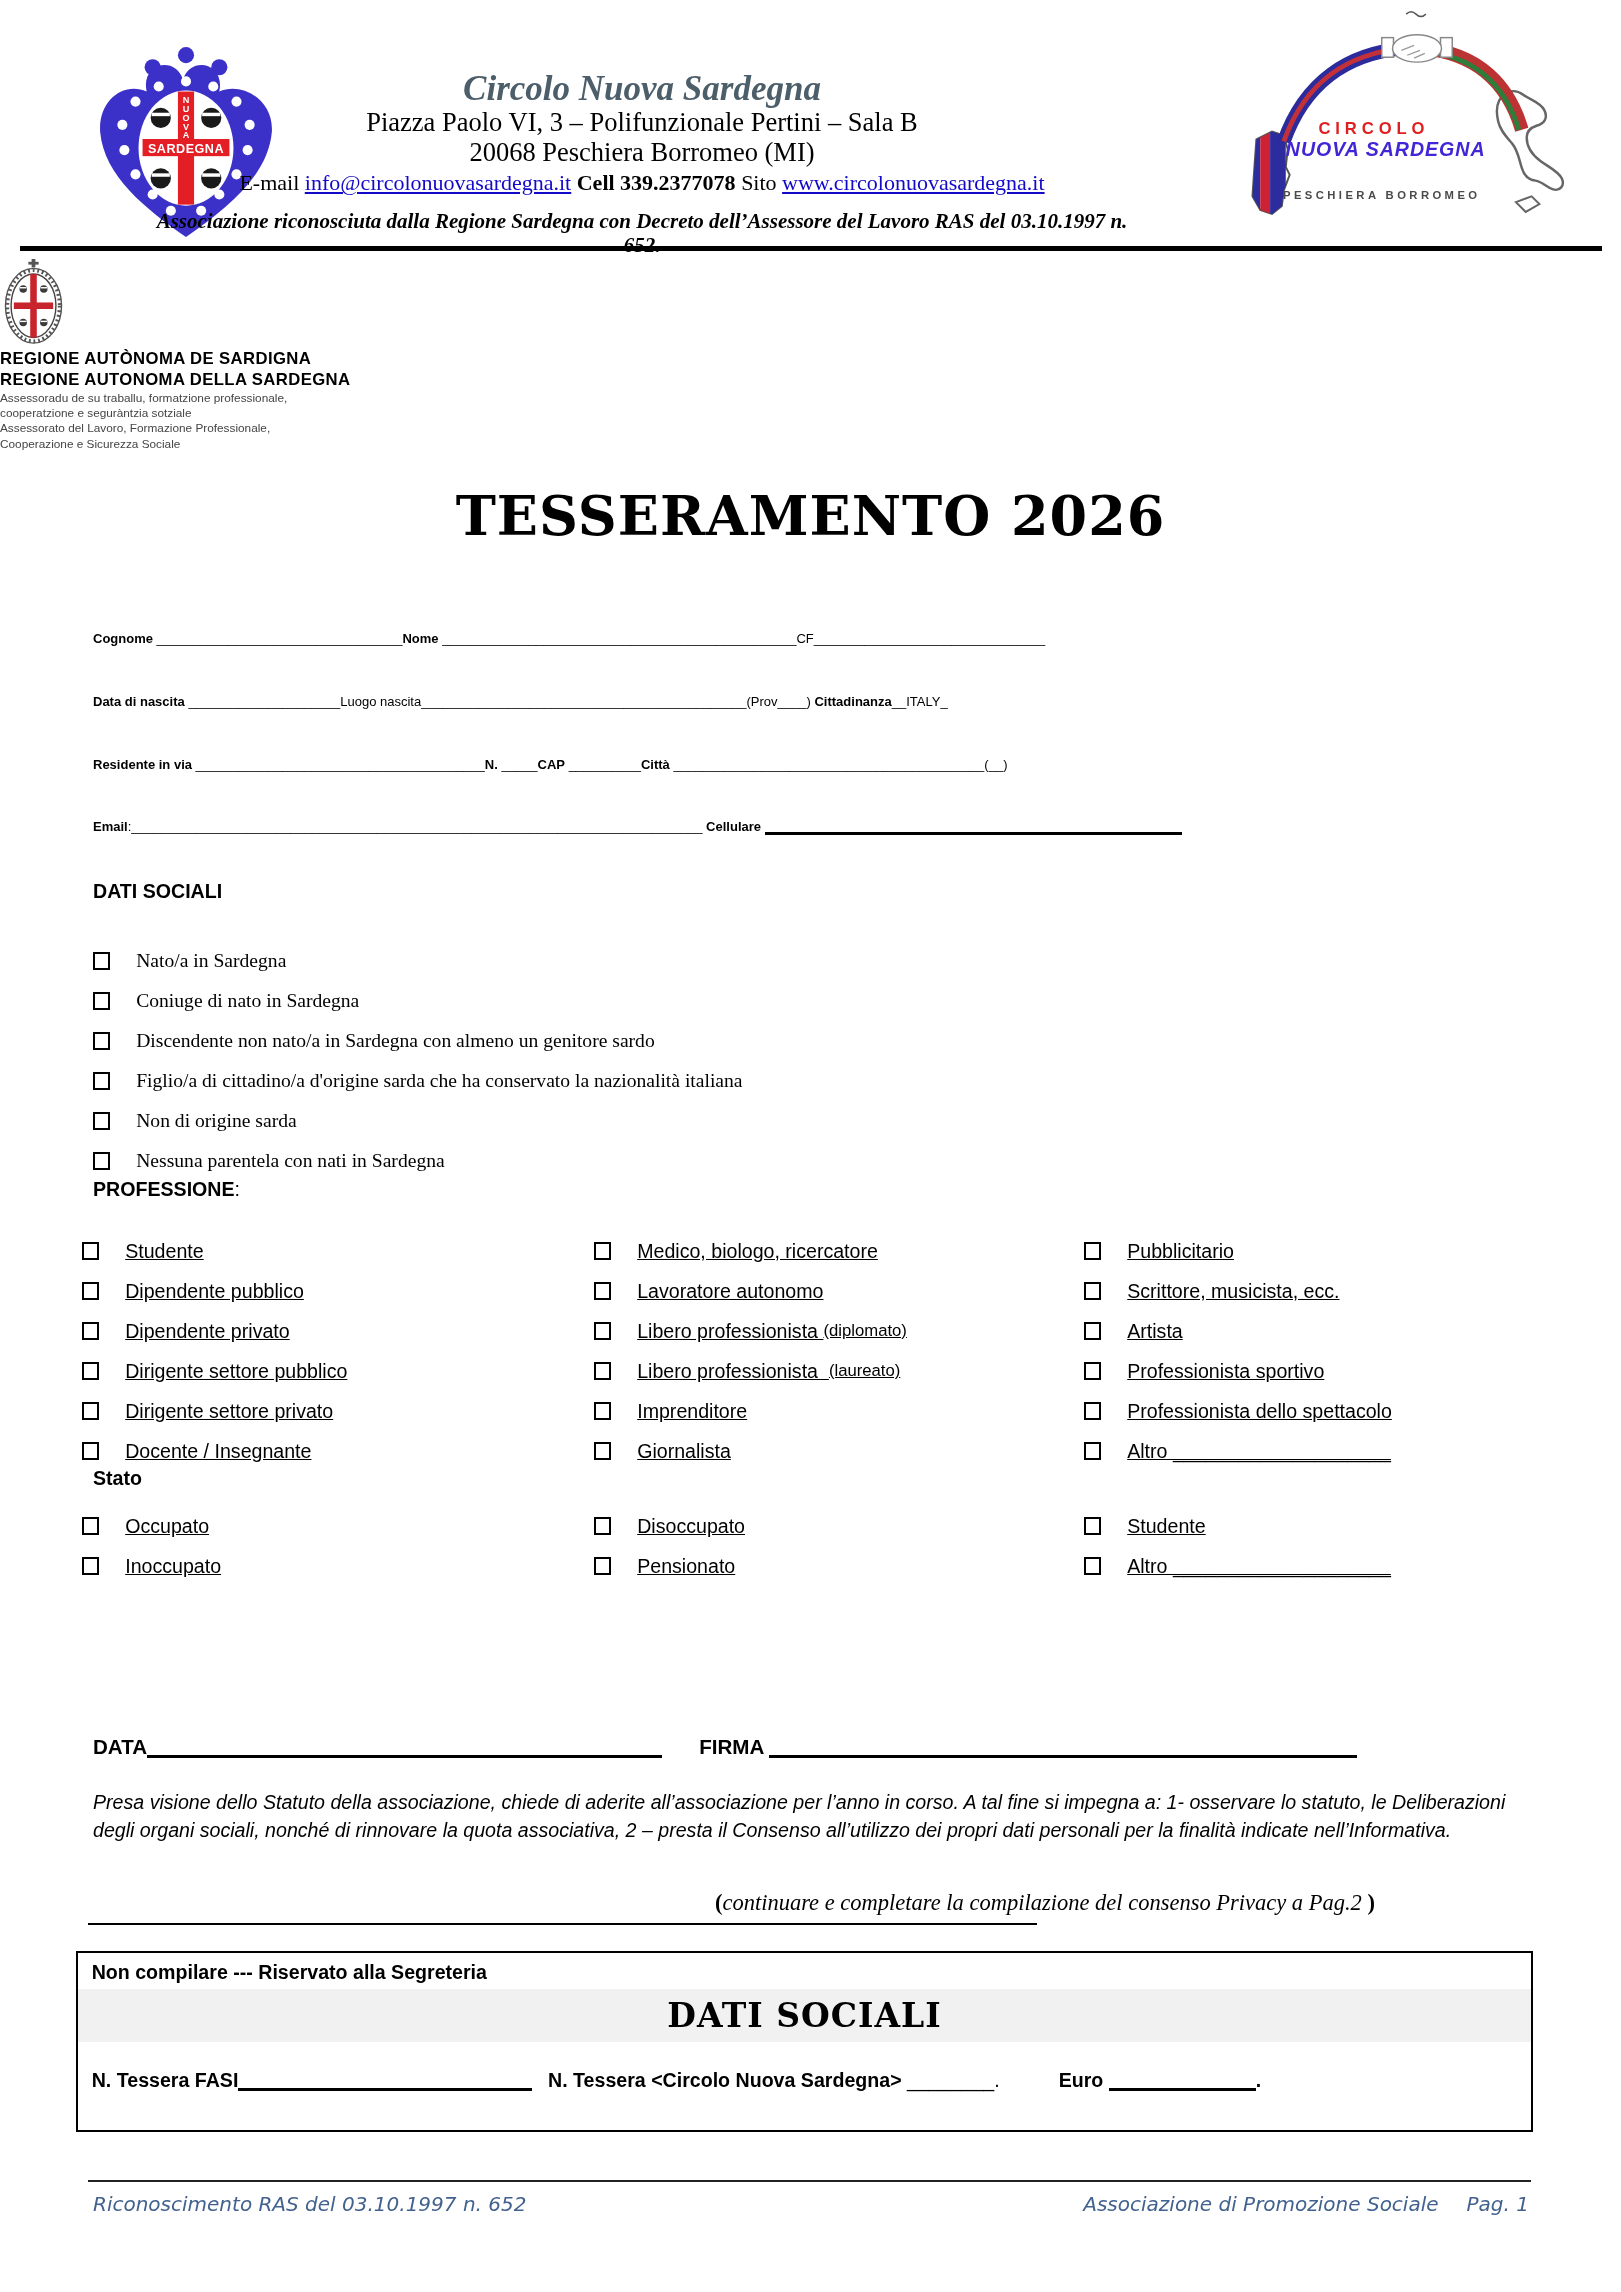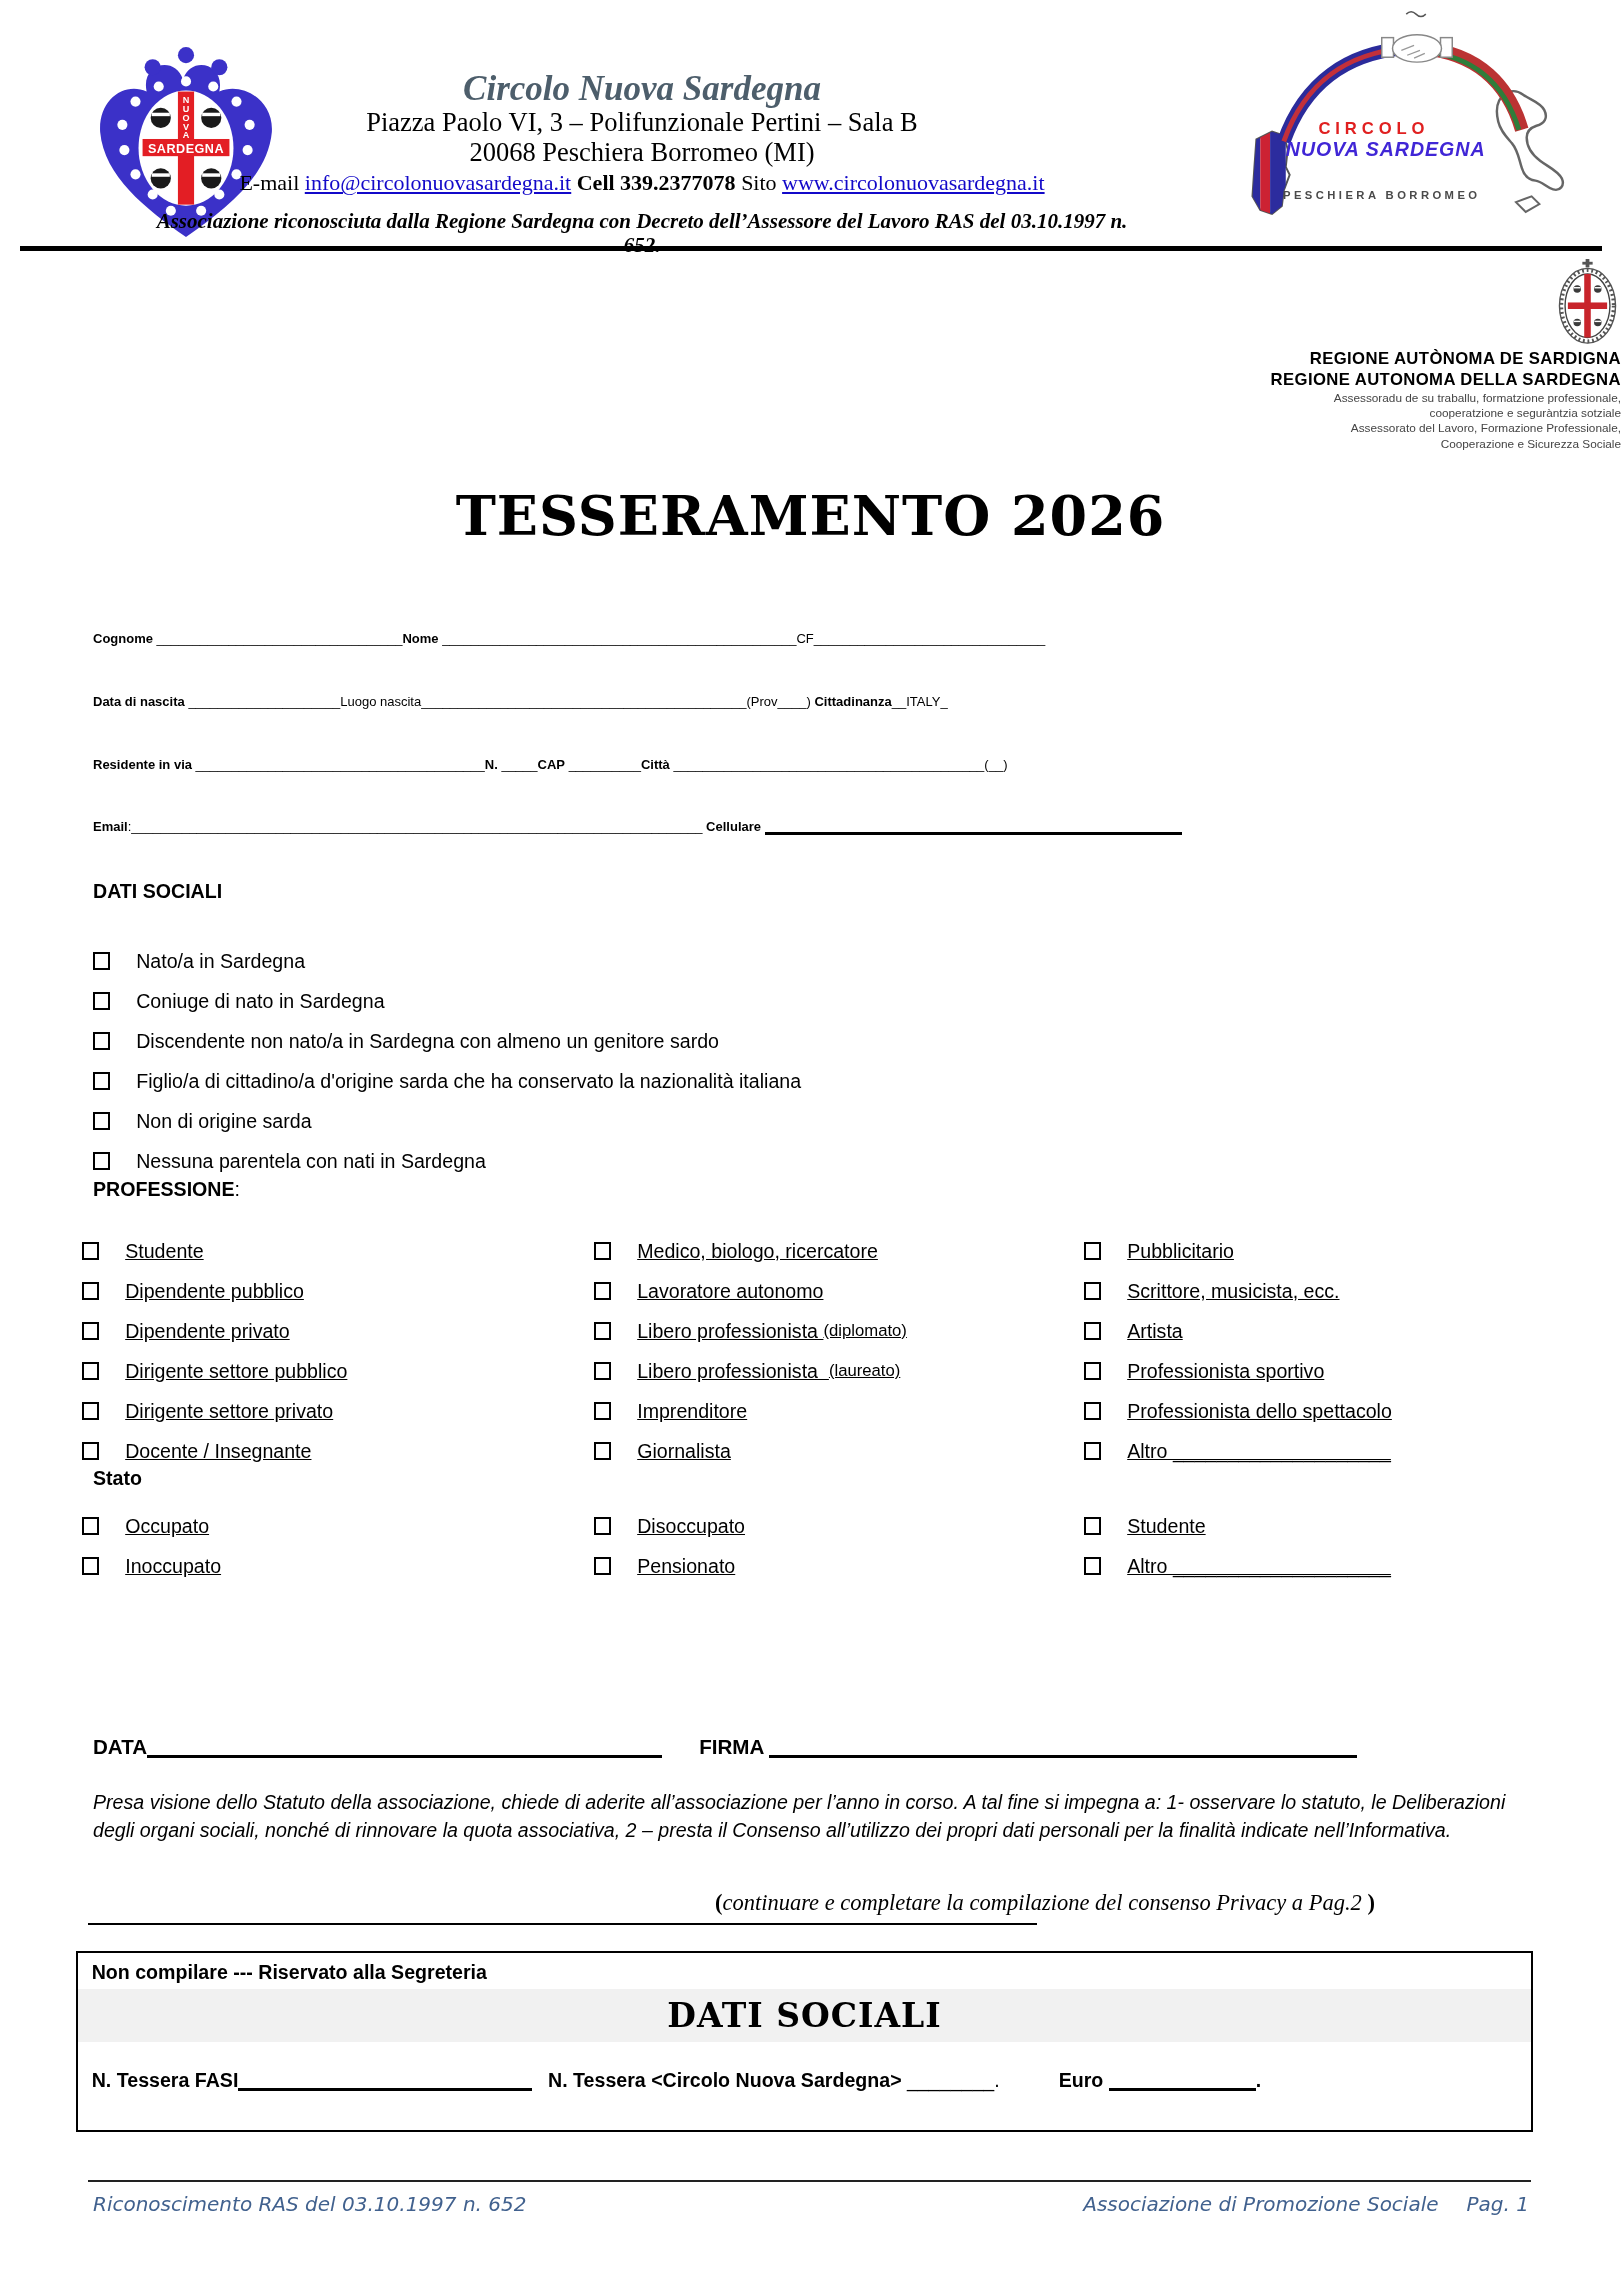--- a/index.html
+++ b/index.html
@@ -11,40 +11,40 @@
   #logoRight{position:absolute;left:1227px;top:5.9px;width:380px;height:218px;}
   #headerText{position:absolute;left:147px;top:69px;width:990px;text-align:center;line-height:1.12;}
   #orgName{font-family:"Liberation Serif",serif;font-style:italic;font-weight:bold;font-size:35px;color:#4d5e6b;}
   .addr{font-family:"Liberation Serif",serif;font-size:26.5px;}
   #emailLine{font-family:"Liberation Serif",serif;font-size:22px;margin-top:3.9px;}
   #emailLine a{color:#1309c9;text-decoration:underline;}
   #recognition{font-family:"Liberation Serif",serif;font-weight:bold;font-style:italic;font-size:21px;margin-top:14px;}
   #headerRule{position:absolute;left:19.6px;top:246px;width:1582px;height:4.9px;background:#000;}
 
   
-  #regionBlock{position:absolute;left:0;top:259px;width:1621px;text-align:right;}
+  #regionBlock{position:absolute;left:0;top:259px;width:1621px;text-align:left;}
   #crest{width:67px;height:86px;}
   .regLine{font-size:16.7px;font-weight:bold;letter-spacing:0.4px;line-height:1.25;}
   .regSmall{font-size:11.8px;color:#444;line-height:1.3;}
 
   #mainTitle{position:absolute;left:0;top:484px;width:1621px;text-align:center;
              font-family:"DejaVu Serif",serif;font-weight:bold;font-size:54px;letter-spacing:1px;}
 
   
   .frow{position:absolute;left:93px;width:1451px;font-size:13px;white-space:pre;}
   #row1{top:631px}#row2{top:694px}#row3{top:757px}#row4{top:819px}
   .b{font-weight:bold;}
   .tl{display:inline-block;border-bottom:3.9px solid #000;vertical-align:-3.9px;height:1px;}
   .w425{width:417px}.w525{width:515px}.w600{width:588px}.w300{width:294px}.w150{width:147px}
   .sp16{display:inline-block;width:15.7px}.sp38{display:inline-block;width:37px}.sp60{display:inline-block;width:59px}
 
   
   .secHead{position:absolute;left:93px;font-size:19.6px;font-weight:bold;}
   #datiHeading{top:880px}
-  #datiList{position:absolute;left:93px;top:941px;font-size:19.6px;}
+  #datiList{position:absolute;left:93px;top:941px;font-size:19.6px;font-family:Liberation Serif, serif;}
   .optRow{height:40px;display:flex;align-items:center;}
   .optRow span{white-space:pre;}
   .cb{display:inline-block;width:12.7px;height:14.7px;border:2px solid #000;margin-right:26.5px;flex:0 0 auto;}
   #profHeading{position:absolute;left:93px;top:1178px;font-size:19.6px;}
   .cols{position:absolute;left:82px;width:1441px;display:flex;font-size:19.6px;text-decoration:underline;}
   #profGrid{top:1231px;}
   #statoGrid{top:1506px;}
   .col1{width:512px}.col2{width:490px}.col3{width:439px}
   .small{font-size:16.7px;}
   #statoHeading{top:1467px}

